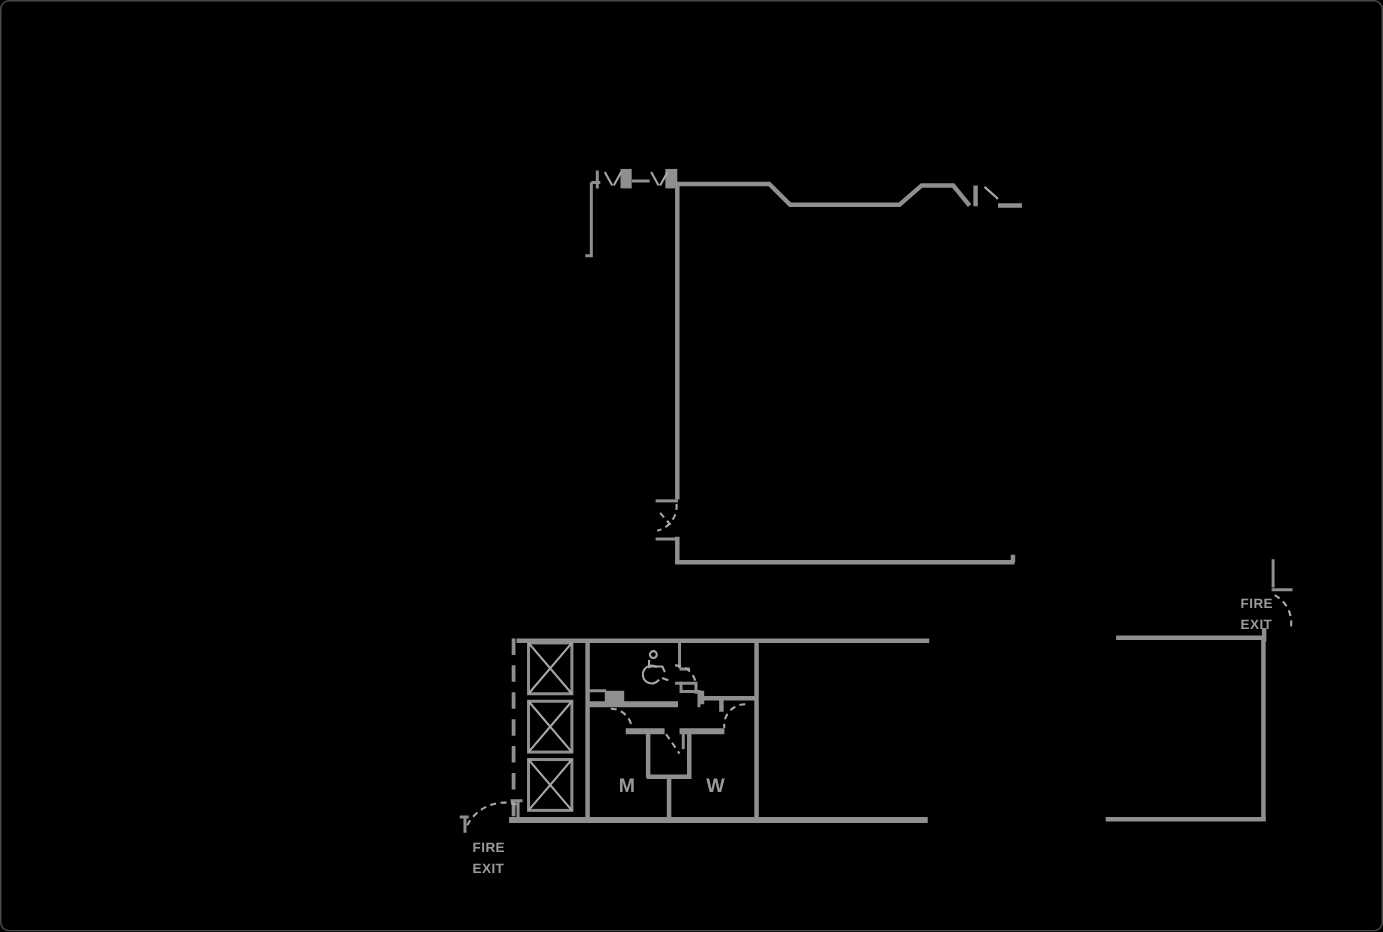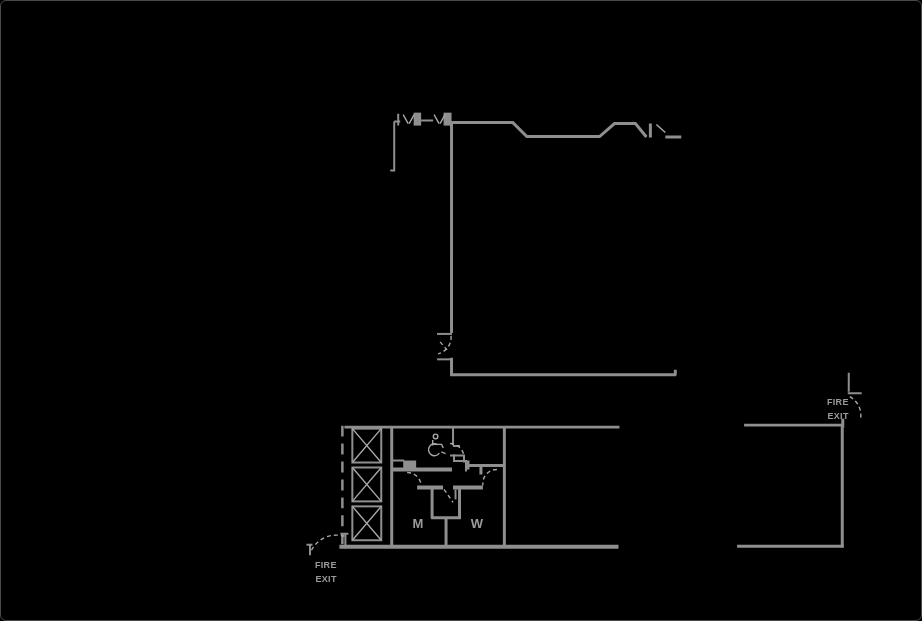--- a/index.html
+++ b/index.html
@@ -22,21 +22,20 @@
   .shaftdash{stroke:var(--line,#8f8f8f);fill:none;stroke-width:2.5;stroke-dasharray:11 7;}
   .pier{fill:var(--line,#8f8f8f);stroke:none;}
   .lbl{
     position:absolute;
     color:var(--text,#9a9a9a);
     font-weight:700;
     font-size:9px;
     line-height:14px;
     letter-spacing:.3px;
     white-space:nowrap;
-    text-align:right;
   }
   .room-lbl{
     position:absolute;
     color:var(--text,#9a9a9a);
     font-weight:700;
     font-size:13px;
     width:20px;
     text-align:center;
   }
 </style>

